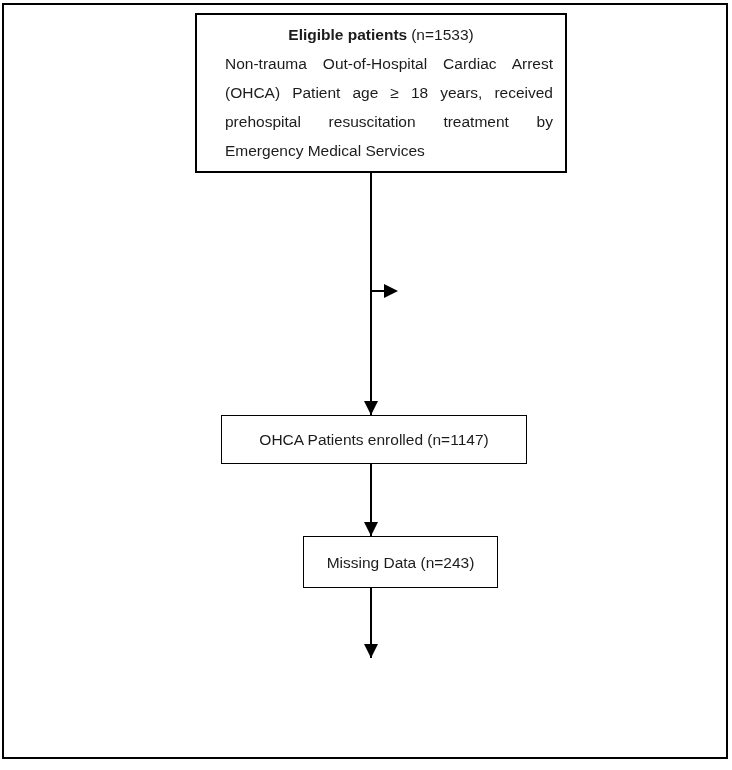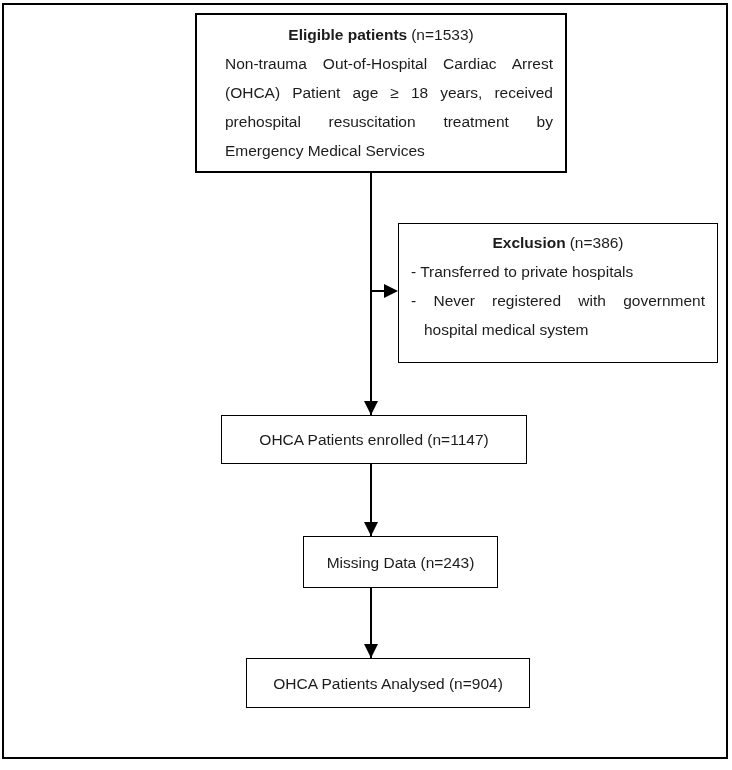--- a/index.html
+++ b/index.html
@@ -102,39 +102,29 @@
     </div>
     <div class="box-body">Non-trauma Out-of-Hospital Cardiac Arrest (OHCA) Patient age ≥ 18 years, received prehospital resuscitation treatment by Emergency Medical Services</div>
   </div>
 
   <div class="vline v1"></div>
   <div class="arrowhead-down a1"></div>
 
   <div class="hline h1"></div>
   <div class="arrowhead-right ar"></div>
 
-  <div class="box exclusion">
-    <div class="box-title">
-      <span class="b">Exclusion</span><span class="n">(n=386)</span>
-    </div>
-    <div class="excl-item">- Transferred to private hospitals</div>
-    <div class="excl-item">- Never registered with government hospital medical system</div>
-  </div>
 
   <div class="box label-box enrolled">
     <span>OHCA Patients enrolled (n=1147)</span>
   </div>
 
   <div class="vline v2"></div>
   <div class="arrowhead-down a2"></div>
 
   <div class="box label-box missing">
     <span>Missing Data (n=243)</span>
   </div>
 
   <div class="vline v3"></div>
   <div class="arrowhead-down a3"></div>
 
-  <div class="box label-box analysed">
-    <span>OHCA Patients Analysed (n=904)</span>
-  </div>
 
 </div>
 
 </body></html>

